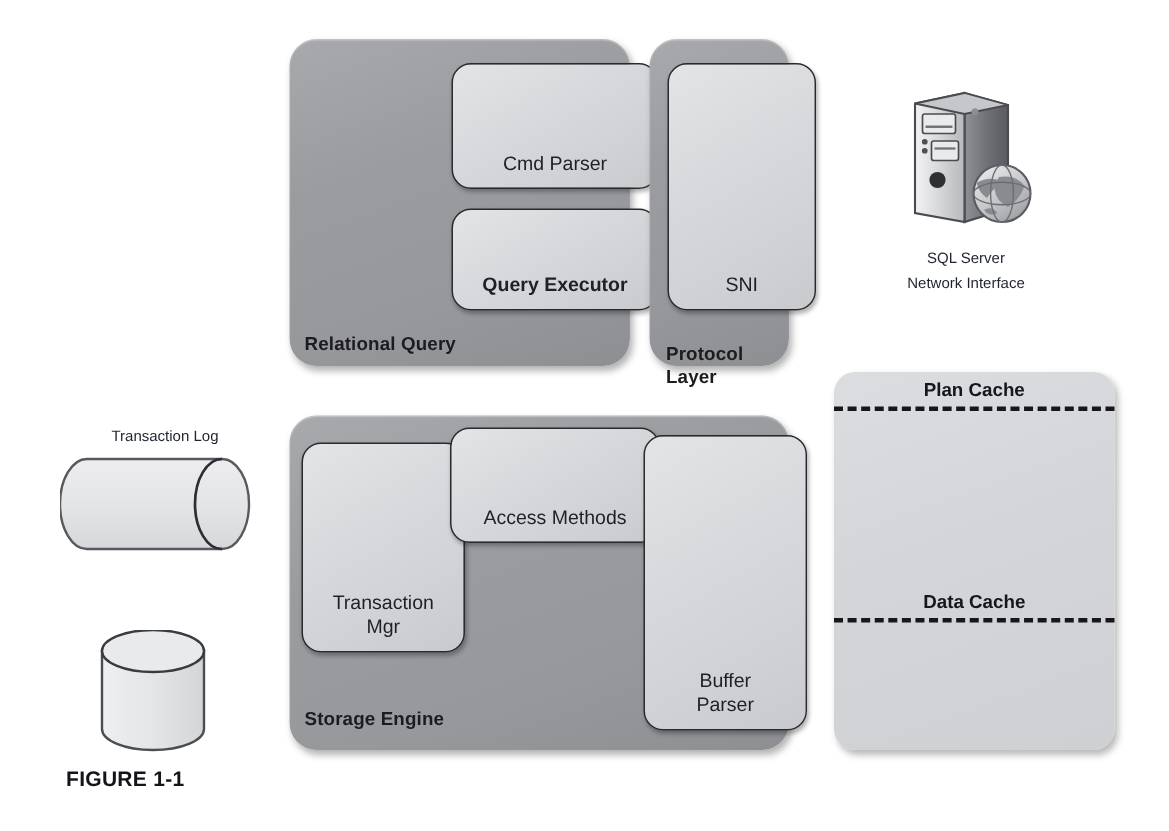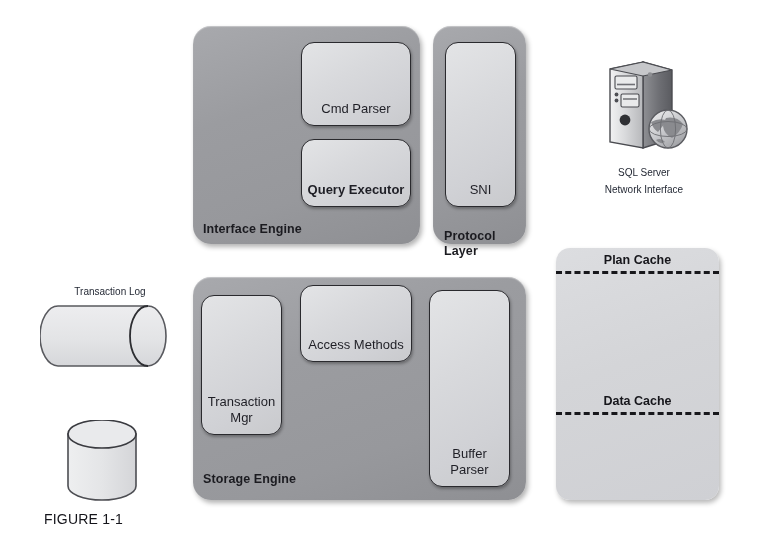--- a/index.html
+++ b/index.html
@@ -36,20 +36,21 @@
     letter-spacing: 0.1px;
   }
 
   
   .node {
     position: absolute;
     background: linear-gradient(150deg, #e3e4e6 0%, #d8d9dc 40%, #d0d1d5 75%, #c9cacd 100%);
     border: 1.6px solid #2a2a2e;
     border-radius: 13px;
     box-shadow: 1px 2px 3px rgba(0,0,0,0.30);
+    padding-left: 28px;
   }
   .node-label {
     position: absolute;
     left: 0;
     right: 0;
     text-align: center;
     font-size: 13px;
     color: #1f1f26;
     line-height: 16px;
   }
@@ -84,21 +85,21 @@
   
   .free-label {
     position: absolute;
     text-align: center;
     font-size: 10px;
     color: #1f2430;
     line-height: 17px;
   }
   .figure-caption {
     position: absolute;
-    font-weight: normal;
+    font-weight: bold;
     font-size: 14px;
     letter-spacing: 0.2px;
     color: #14141a;
   }
 
   
   .svg-holder {
     position: absolute;
   }
   .svg-holder svg { display: block; }
@@ -113,21 +114,21 @@
 
 
   <div class="node" style="left:301px; top:42px; width:108px; height:82px;">
     <div class="node-label" style="bottom:8px;">Cmd Parser</div>
   </div>
 
   <div class="node" style="left:301px; top:139px; width:108px; height:66px;">
     <div class="node-label" style="bottom:8px;font-weight:bold;">Query Executor</div>
   </div>
 
-  <div class="panel-label" style="left:203px; top:222px;">Interface Engine</div>
+  <div class="panel-label" style="left:203px; top:222px;">Relational Query</div>
 
   <div class="panel" style="left:433px; top:26px; width:93px; height:218px;">
   </div>
 
   <div class="node" style="left:445px; top:42px; width:69px; height:163px;">
     <div class="node-label" style="bottom:8px;">SNI</div>
   </div>
 
   <div class="panel-label" style="left:444px; top:229px;">
     <span>Protocol</span><br>
@@ -150,21 +151,21 @@
 
   <div class="node" style="left:429px; top:290px; width:79px; height:195px;">
     <div class="node-label" style="bottom:8px;">
       <span>Buffer</span><br>
       <span>Parser</span>
     </div>
   </div>
 
   <div class="panel-label" style="left:203px; top:472px;">Storage Engine</div>
 
-  <div class="pool" style="left:556px; top:248px; width:163px; height:252px;">
+  <div class="pool" style="left:556px; top:248px; width:163px; height:252px;padding-left:24px;">
     <div class="pool-caption" style="top:5px;">Plan Cache</div>
     <div class="pool-divider" style="top:23px;"></div>
 
     <div class="pool-caption" style="top:146px;">Data Cache</div>
     <div class="pool-divider" style="top:164px;"></div>
 
   </div>
 
   <div class="svg-holder" style="left:598px; top:56px; width:92px; height:100px;">
     <svg width="92" height="100" viewBox="0 0 92 100">

